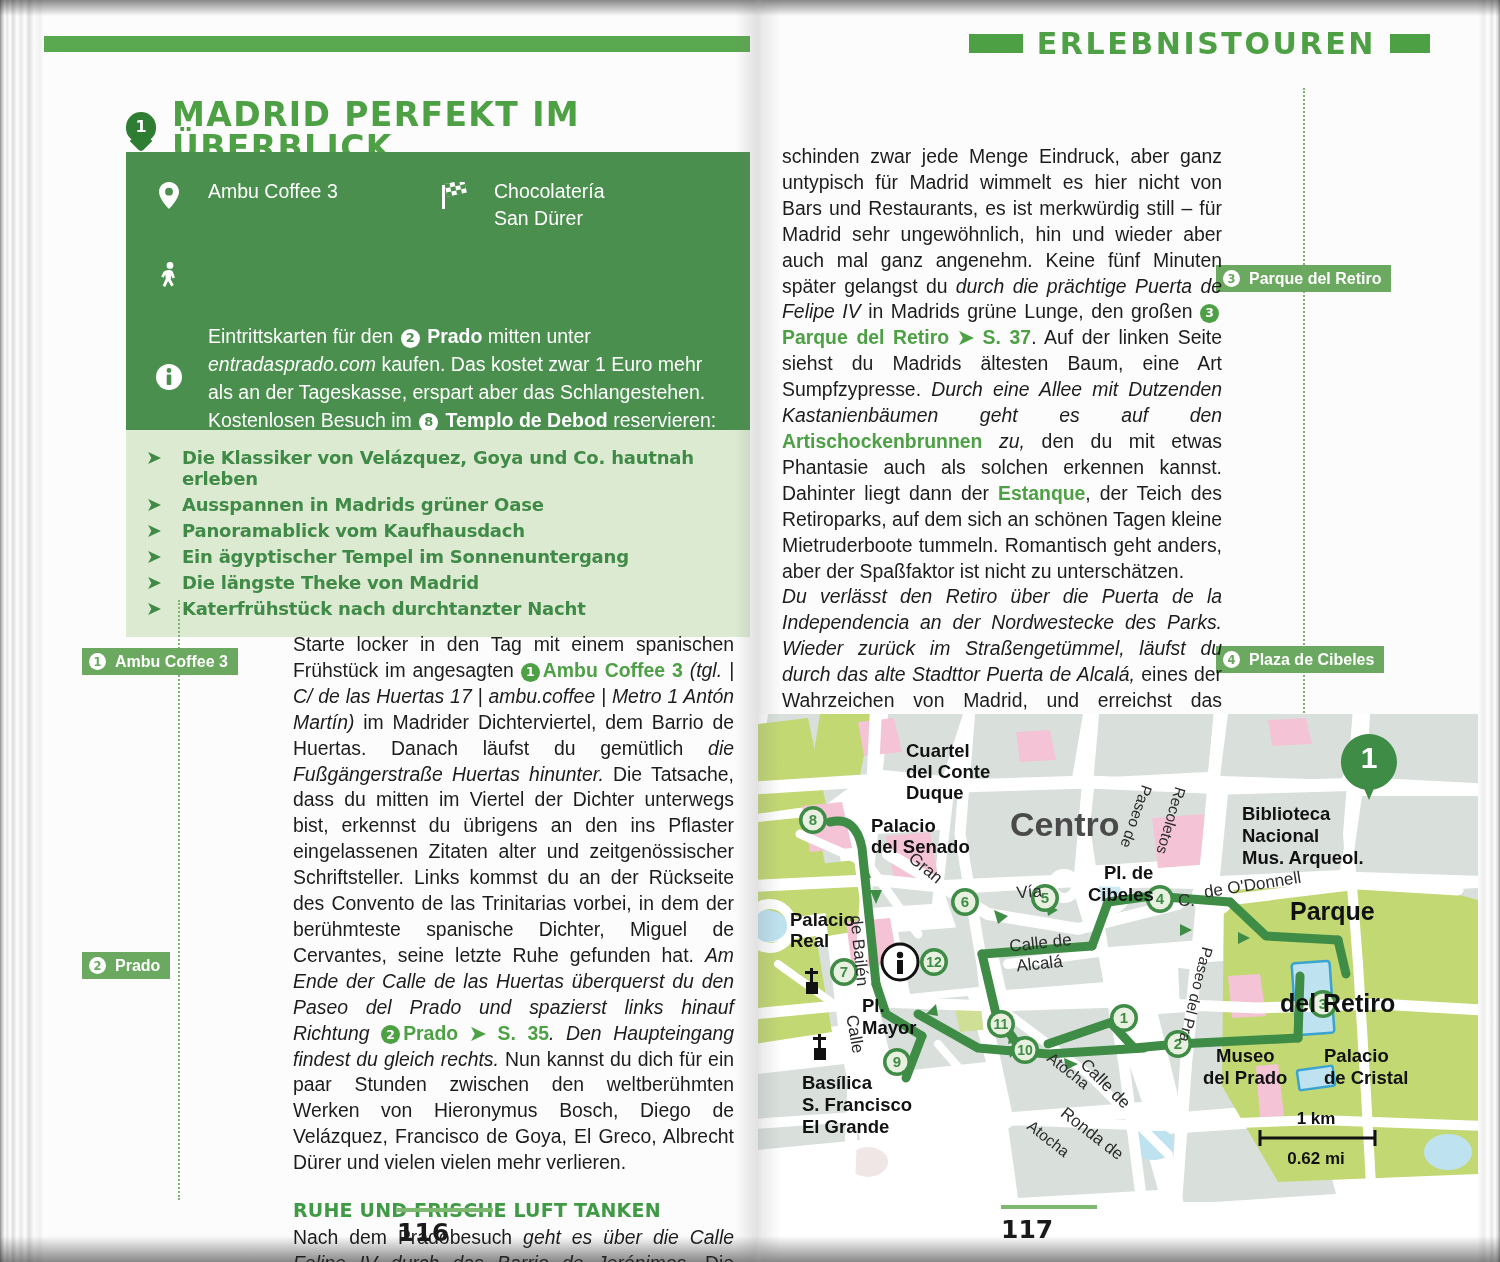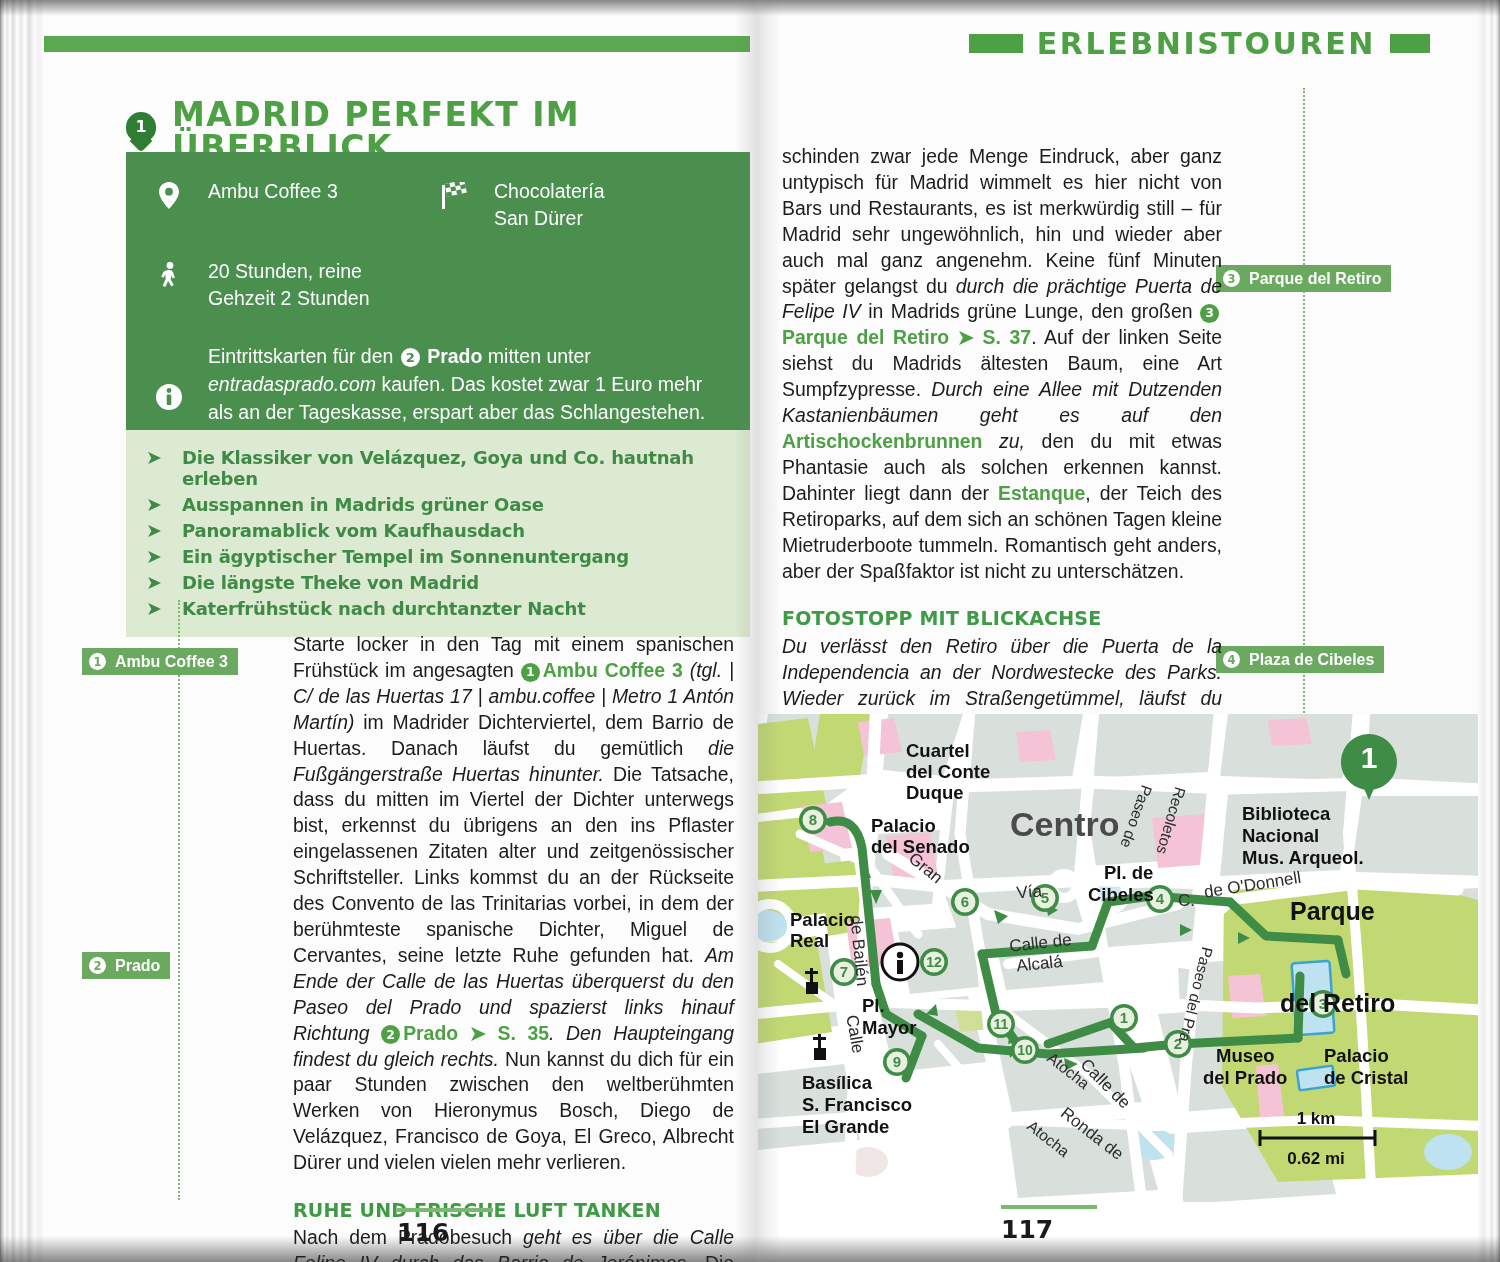--- a/index.html
+++ b/index.html
@@ -260,24 +260,20 @@
       </div>
 
       <div class="ib-row second">
         <div class="ib-col">
           <span class="ib-ico">
             <svg class="ic" width="20" height="30" viewBox="0 0 20 30">
               <circle cx="11" cy="3.4" r="3.4" fill="#fff"></circle>
               <path d="M10.4 8c2 0 3.4 1.2 3.9 3l1.6 4.6-2.4.9-1.2-3.3-.6 4.4 3.1 5.4-2.4 1.5-3.3-5.6-2.8 6-2.6-1.1 3-7-.4-4.4-1.8 3.3-2.3-1.1 2.3-4.6C5.2 8.8 7.6 8 10.4 8z" fill="#fff"></path>
             </svg>
           </span>
-          <span class="ib-txt">
-            <span>20 Stunden, reine</span><br>
-            <span>Gehzeit 2 Stunden</span>
-          </span>
         </div>
       </div>
 
       <div class="ib-note">
         <span class="ib-ico">
           <svg class="ic" width="26" height="26" viewBox="0 0 26 26">
             <circle cx="13" cy="13" r="13" fill="#fff"></circle>
             <circle cx="13" cy="6.5" r="2.4" fill="#4a8f4e"></circle>
             <rect x="10.7" y="10.6" width="4.6" height="10.4" rx="1.2" fill="#4a8f4e"></rect>
           </svg>
@@ -353,21 +349,20 @@
       <span class="clab">Parque del Retiro</span>
     </div>
     <div class="chip" style="left:458px; top:646px;">
       <span class="cn">4</span>
       <span class="clab">Plaza de Cibeles</span>
     </div>
 
     <div class="bodycol" style="left:24px; top:112px; width:440px;margin-top:32px;">
       <p><span>schinden zwar jede Menge Eindruck, aber ganz untypisch für Madrid wimmelt es hier nicht von Bars und Restaurants, es ist merkwürdig still – für Madrid sehr ungewöhnlich, hin und wieder aber auch mal ganz angenehm. Keine fünf Minuten später gelangst du </span><i>durch die prächtige Puerta de Felipe IV</i><span> in Madrids grüne Lunge, den großen </span><span class="inum">3</span><span class="grn">Parque del Retiro</span> <span class="grn">➤ S. 37</span><span>. Auf der linken Seite siehst du Madrids ältesten Baum, eine Art Sumpfzypresse. </span><i>Durch eine Allee mit Dutzenden Kastanienbäumen geht es auf den </i><span class="grn-i">Artischockenbrunnen</span><i> zu,</i><span> den du mit etwas Phantasie auch als solchen erkennen kannst. Dahinter liegt dann der </span><span class="grn">Estanque</span><span>, der Teich des Retiroparks, auf dem sich an schönen Tagen kleine Mietruderboote tummeln. Romantisch geht anders, aber der Spaßfaktor ist nicht zu unterschätzen.</span></p>
 
-      <div class="subhead">FOTOSTOPP MIT BLICKACHSE</div>
 
       <p><i>Du verlässt den Retiro über die Puerta de la Independencia an der Nordwestecke des Parks. Wieder zurück im Straßengetümmel, läufst du durch das alte Stadttor Puerta de Alcalá,</i><span> eines der Wahrzeichen von Madrid, und erreichst das nächste Highlight, die </span><span class="inum">4</span><span class="grn">Plaza de Cibeles</span> <span class="grn">➤ S. 32</span><span>. Mit dem Kybele-Brunnen, der dahin-</span></p>
     </div>
 
     <div id="map">
       <svg width="720" height="488" viewBox="0 0 720 488">
         <defs>
           <path id="s-gran" d="M148 145 L205 192"></path>
           <path id="s-via" d="M255 185 L330 178"></path>
           <path id="s-alcala1" d="M250 238 L340 228"></path>

